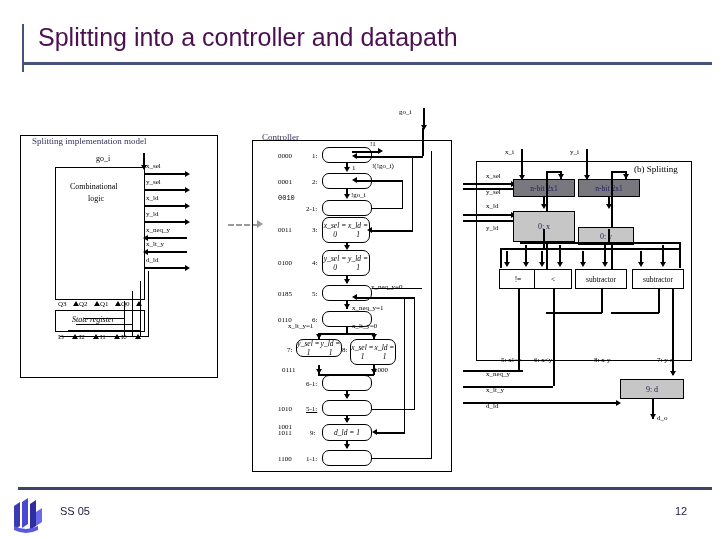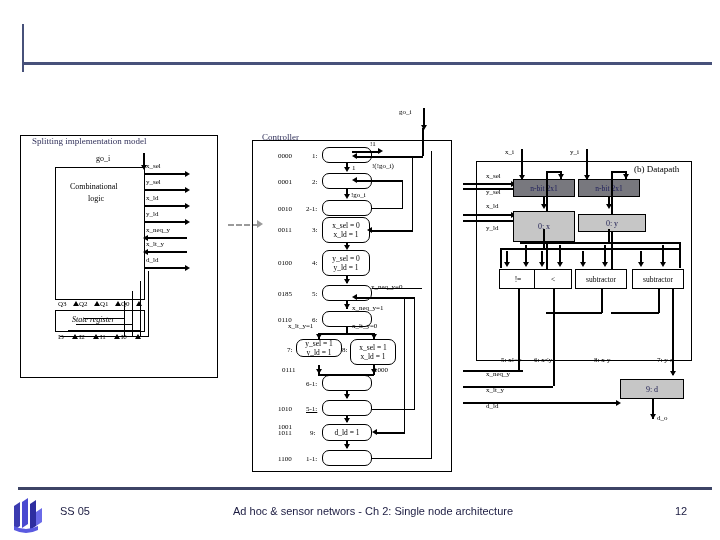--- a/index.html
+++ b/index.html
@@ -38,22 +38,22 @@
   .ar-r, .ar-l, .ar-d, .ar-u { position:absolute; width:0; height:0; }
   .ar-r { border-top:3px solid transparent; border-bottom:3px solid transparent; border-left:5px solid #000; }
   .ar-l { border-top:3px solid transparent; border-bottom:3px solid transparent; border-right:5px solid #000; }
   .ar-d { border-left:3px solid transparent; border-right:3px solid transparent; border-top:5px solid #000; }
   .ar-u { border-left:3px solid transparent; border-right:3px solid transparent; border-bottom:5px solid #000; }
 
   
   .state {
     position:absolute; border:1.3px solid #000; border-radius:7px; background:#fff;
     font-family:"Liberation Serif", serif; font-size:7.5px; color:#000;
-    display:flex; flex-direction:column; align-items:center; justify-content:center;
-    line-height:1.25; text-align:center;
+    display:flex; flex-direction:row; align-items:center; justify-content:center;
+    line-height:1.25; text-align:center;font-style:italic;
   }
 
   
   .dp-mux {
     position:absolute; background:#78787e; border:1px solid #000;
     display:flex; align-items:center; justify-content:center;
     font-family:"Liberation Serif", serif; font-size:7.5px; color:#20205c;
   }
   .dp-reg {
     position:absolute; background:#c6c6c6; border:1px solid #000;
@@ -75,20 +75,21 @@
     white-space:nowrap;
   }
   #logo { position:absolute; left:8px; top:4px; width:46px; height:40px; }
 </style>
 </head>
 <body>
 
 <div id="title-bar">
   <div id="title-vrule"></div>
   <div id="title-hrule"></div>
+  <div id="page-title">Splitting into a controller and datapath</div>
 </div>
 
 <div id="figure">
 
   <div class="box" style="left:20px;top:60px;width:198px;height:243px;"></div>
   <div class="lbl md" style="left:32px;top:62px;color:#33335c;">Splitting implementation model</div>
 
   <div class="lbl" style="left:96px;top:80px;">go_i</div>
   <div class="vline t2" style="left:143px;top:78px;height:14px;"></div>
   <div class="ar-d" style="left:141px;top:90px;"></div>
@@ -166,21 +167,21 @@
   <div class="ar-d" style="left:421px;top:50px;"></div>
 
   <div class="lbl sm" style="left:278px;top:78px;">0000</div>
   <div class="lbl sm" style="left:312px;top:78px;">1:</div>
   <div class="state" style="left:322px;top:72px;width:50px;height:16px;"></div>
 
   <div class="lbl sm" style="left:278px;top:104px;">0001</div>
   <div class="lbl sm" style="left:312px;top:104px;">2:</div>
   <div class="state" style="left:322px;top:98px;width:50px;height:16px;"></div>
 
-  <div class="lbl sm" style="left:278px;top:131px;">0010</div>
+  <div class="lbl sm" style="left:278px;top:120px;font-family:Liberation Mono, monospace;">0010</div>
   <div class="lbl sm" style="left:306px;top:131px;">2-1:</div>
   <div class="state" style="left:322px;top:125px;width:50px;height:16px;"></div>
 
   <div class="lbl sm" style="left:278px;top:152px;">0011</div>
   <div class="lbl sm" style="left:312px;top:152px;">3:</div>
   <div class="state" style="left:322px;top:142px;width:48px;height:26px;">
     <span>x_sel = 0</span>
     <span>x_ld = 1</span>
   </div>
 
@@ -291,21 +292,21 @@
   <div class="hline" style="left:372px;top:334px;width:43px;"></div>
 
   <div class="vline" style="left:404px;top:222px;height:136px;"></div>
   <div class="hline t2" style="left:375px;top:357px;width:30px;"></div>
   <div class="ar-l" style="left:372px;top:354px;"></div>
 
   <div class="hline" style="left:372px;top:383px;width:60px;"></div>
   <div class="vline" style="left:431px;top:76px;height:307px;"></div>
 
   <div class="box" style="left:476px;top:86px;width:216px;height:200px;"></div>
-  <div class="lbl md" style="left:634px;top:90px;">(b) Datapath</div>
+  <div class="lbl md" style="left:634px;top:90px;">(b) Splitting</div>
 
   <div class="lbl sm" style="left:505px;top:74px;">x_i</div>
   <div class="vline t2" style="left:521px;top:74px;height:30px;"></div>
   <div class="ar-d" style="left:519px;top:100px;"></div>
   <div class="lbl sm" style="left:570px;top:74px;">y_i</div>
   <div class="vline t2" style="left:586px;top:74px;height:30px;"></div>
   <div class="ar-d" style="left:584px;top:100px;"></div>
 
   <div class="lbl sm" style="left:486px;top:98px;">x_sel</div>
   <div class="hline t2" style="left:463px;top:108px;width:50px;"></div>
@@ -345,21 +346,21 @@
   <div class="vline t2" style="left:625px;top:96px;height:8px;"></div>
   <div class="ar-d" style="left:623px;top:99px;"></div>
   <div class="hline t2" style="left:546px;top:96px;width:15px;"></div>
   <div class="hline t2" style="left:611px;top:96px;width:15px;"></div>
   <div class="vline t2" style="left:546px;top:96px;height:100px;"></div>
   <div class="vline t2" style="left:611px;top:96px;height:100px;"></div>
 
   <div class="dp-reg" style="left:513px;top:136px;width:62px;height:31px;">
     <span>0: x</span>
   </div>
-  <div class="dp-reg" style="left:578px;top:139px;width:68px;height:18px;">
+  <div class="dp-reg" style="left:578px;top:152px;width:56px;height:18px;">
     <span>0: y</span>
   </div>
   <div class="vline t2" style="left:543px;top:122px;height:10px;"></div>
   <div class="ar-d" style="left:541px;top:129px;"></div>
   <div class="vline t2" style="left:608px;top:122px;height:10px;"></div>
   <div class="ar-d" style="left:606px;top:129px;"></div>
 
   <div class="vline t2" style="left:543px;top:154px;height:20px;"></div>
   <div class="vline t2" style="left:608px;top:154px;height:14px;"></div>
   <div class="hline t2" style="left:500px;top:173px;width:180px;"></div>
@@ -425,15 +426,14 @@
 <div id="footer-rule"></div>
 <div id="footer">
   <svg id="logo" viewBox="0 0 46 40">
     <path d="M6 34 L6 10 L12 6 L12 30 Z" fill="#3b3bb0"></path>
     <path d="M14 32 L14 6 L20 2 L20 28 Z" fill="#4a4ad0"></path>
     <path d="M22 34 L22 8 L28 4 L28 30 Z" fill="#2e2ea0"></path>
     <path d="M6 34 Q18 40 30 34 L30 30 Q18 36 6 30 Z" fill="#5a5ae0"></path>
     <path d="M28 30 L34 26 L34 12 L28 16 Z" fill="#6a6ae8"></path>
   </svg>
   <div class="foot-txt" style="left:60px;top:13px;">SS 05</div>
-  <div class="foot-txt" style="left:233px;top:13px;">Ad hoc &amp; sensor networs - Ch 2: Single node architecture</div>
   <div class="foot-txt" style="left:675px;top:13px;">12</div>
 </div>
 
 </body></html>

